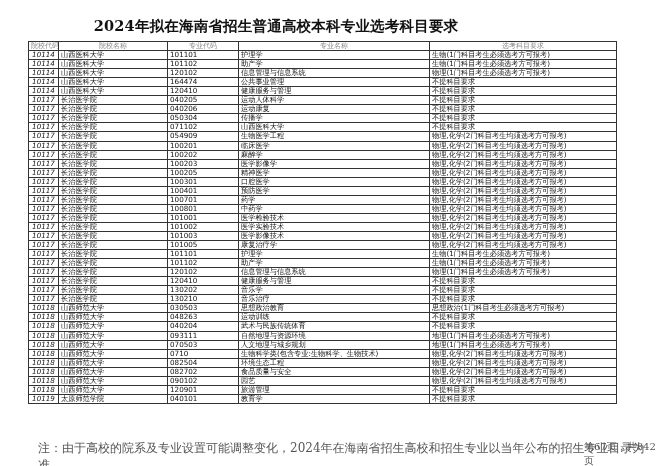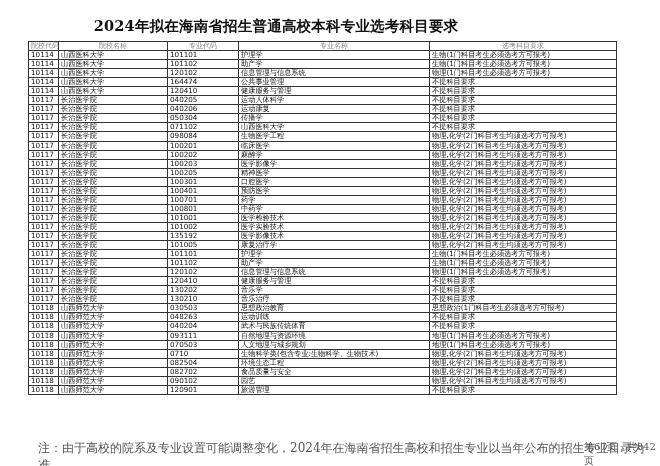--- a/index.html
+++ b/index.html
@@ -1,21 +1,21 @@
 <!DOCTYPE html>
 <html><head>
 <meta charset="utf-8">
 <style>
   html, body { margin: 0; padding: 0; background: #ffffff; }
   body { width: 660px; height: 466px; position: relative; overflow: hidden; font-family: "DejaVu Sans", "Liberation Sans", sans-serif; color: #111; }
   .title { position: absolute; left: 0; top: 17px; width: 552px; text-align: center; font-family: "DejaVu Serif", "Liberation Serif", serif; font-weight: bold; font-size: 14.5px; letter-spacing: 0.2px; color: #111; }
   table.grid { position: absolute; left: 28px; top: 41px; width: 488px; border-collapse: collapse; table-layout: fixed; border: 1.2px solid #222; }
   table.grid td, table.grid th { border: 0.8px solid #333; height: 8.05px; padding: 0 2px; font-size: 7.2px; line-height: 8px; white-space: nowrap; overflow: hidden; font-weight: normal; }
   table.grid th { font-family: "DejaVu Serif", "Liberation Serif", serif; color: #888; text-align: center; font-size: 7px; }
-  td.code { text-align: left; }
+  td.code { text-align: center; font-style: italic; }
   td.left { text-align: left; }
   .col1 { width: 30px; } .col2 { width: 109px; } .col3 { width: 71px; } .col4 { width: 191px; } .col5 { width: 187px; }
   .footer-note { position: absolute; left: 38px; top: 440px; font-family: "DejaVu Serif", "Liberation Serif", serif; font-size: 12px; color: #555; }
   .footer-page { position: absolute; left: 584px; top: 440px; font-family: "DejaVu Serif", "Liberation Serif", serif; font-size: 10px; color: #555; }
 </style>
 </head>
 <body>
 
 <div class="title">2024年拟在海南省招生普通高校本科专业选考科目要求</div>
 
@@ -96,21 +96,21 @@
       <tr>
         <td class="code">10117</td>
         <td class="left">长治医学院</td>
         <td class="left">071102</td>
         <td class="left">山西医科大学</td>
         <td class="left">不提科目要求</td>
       </tr>
       <tr>
         <td class="code">10117</td>
         <td class="left">长治医学院</td>
-        <td class="left">098084</td>
+        <td class="left">054909</td>
         <td class="left">生物医学工程</td>
         <td class="left">物理,化学(2门科目考生均须选考方可报考)</td>
       </tr>
       <tr>
         <td class="code">10117</td>
         <td class="left">长治医学院</td>
         <td class="left">100201</td>
         <td class="left">临床医学</td>
         <td class="left">物理,化学(2门科目考生均须选考方可报考)</td>
       </tr>
@@ -173,21 +173,21 @@
       <tr>
         <td class="code">10117</td>
         <td class="left">长治医学院</td>
         <td class="left">101002</td>
         <td class="left">医学实验技术</td>
         <td class="left">物理,化学(2门科目考生均须选考方可报考)</td>
       </tr>
       <tr>
         <td class="code">10117</td>
         <td class="left">长治医学院</td>
-        <td class="left">135192</td>
+        <td class="left">101003</td>
         <td class="left">医学影像技术</td>
         <td class="left">物理,化学(2门科目考生均须选考方可报考)</td>
       </tr>
       <tr>
         <td class="code">10117</td>
         <td class="left">长治医学院</td>
         <td class="left">101005</td>
         <td class="left">康复治疗学</td>
         <td class="left">物理,化学(2门科目考生均须选考方可报考)</td>
       </tr>
@@ -294,19 +294,26 @@
         <td class="left">山西师范大学</td>
         <td class="left">090102</td>
         <td class="left">园艺</td>
         <td class="left">物理,化学(2门科目考生均须选考方可报考)</td>
       </tr>
       <tr>
         <td class="code">10118</td>
         <td class="left">山西师范大学</td>
         <td class="left">120901</td>
         <td class="left">旅游管理</td>
+        <td class="left">不提科目要求</td>
+      </tr>
+      <tr>
+        <td class="code">10119</td>
+        <td class="left">太原师范学院</td>
+        <td class="left">040101</td>
+        <td class="left">教育学</td>
         <td class="left">不提科目要求</td>
       </tr>
     </tbody>
 </table>
 
 <div class="footer-note">注：由于高校的院系及专业设置可能调整变化，2024年在海南省招生高校和招生专业以当年公布的招生专业目录为准。</div>
 <div class="footer-page">第67页，共842页</div>
 
 </body></html>

